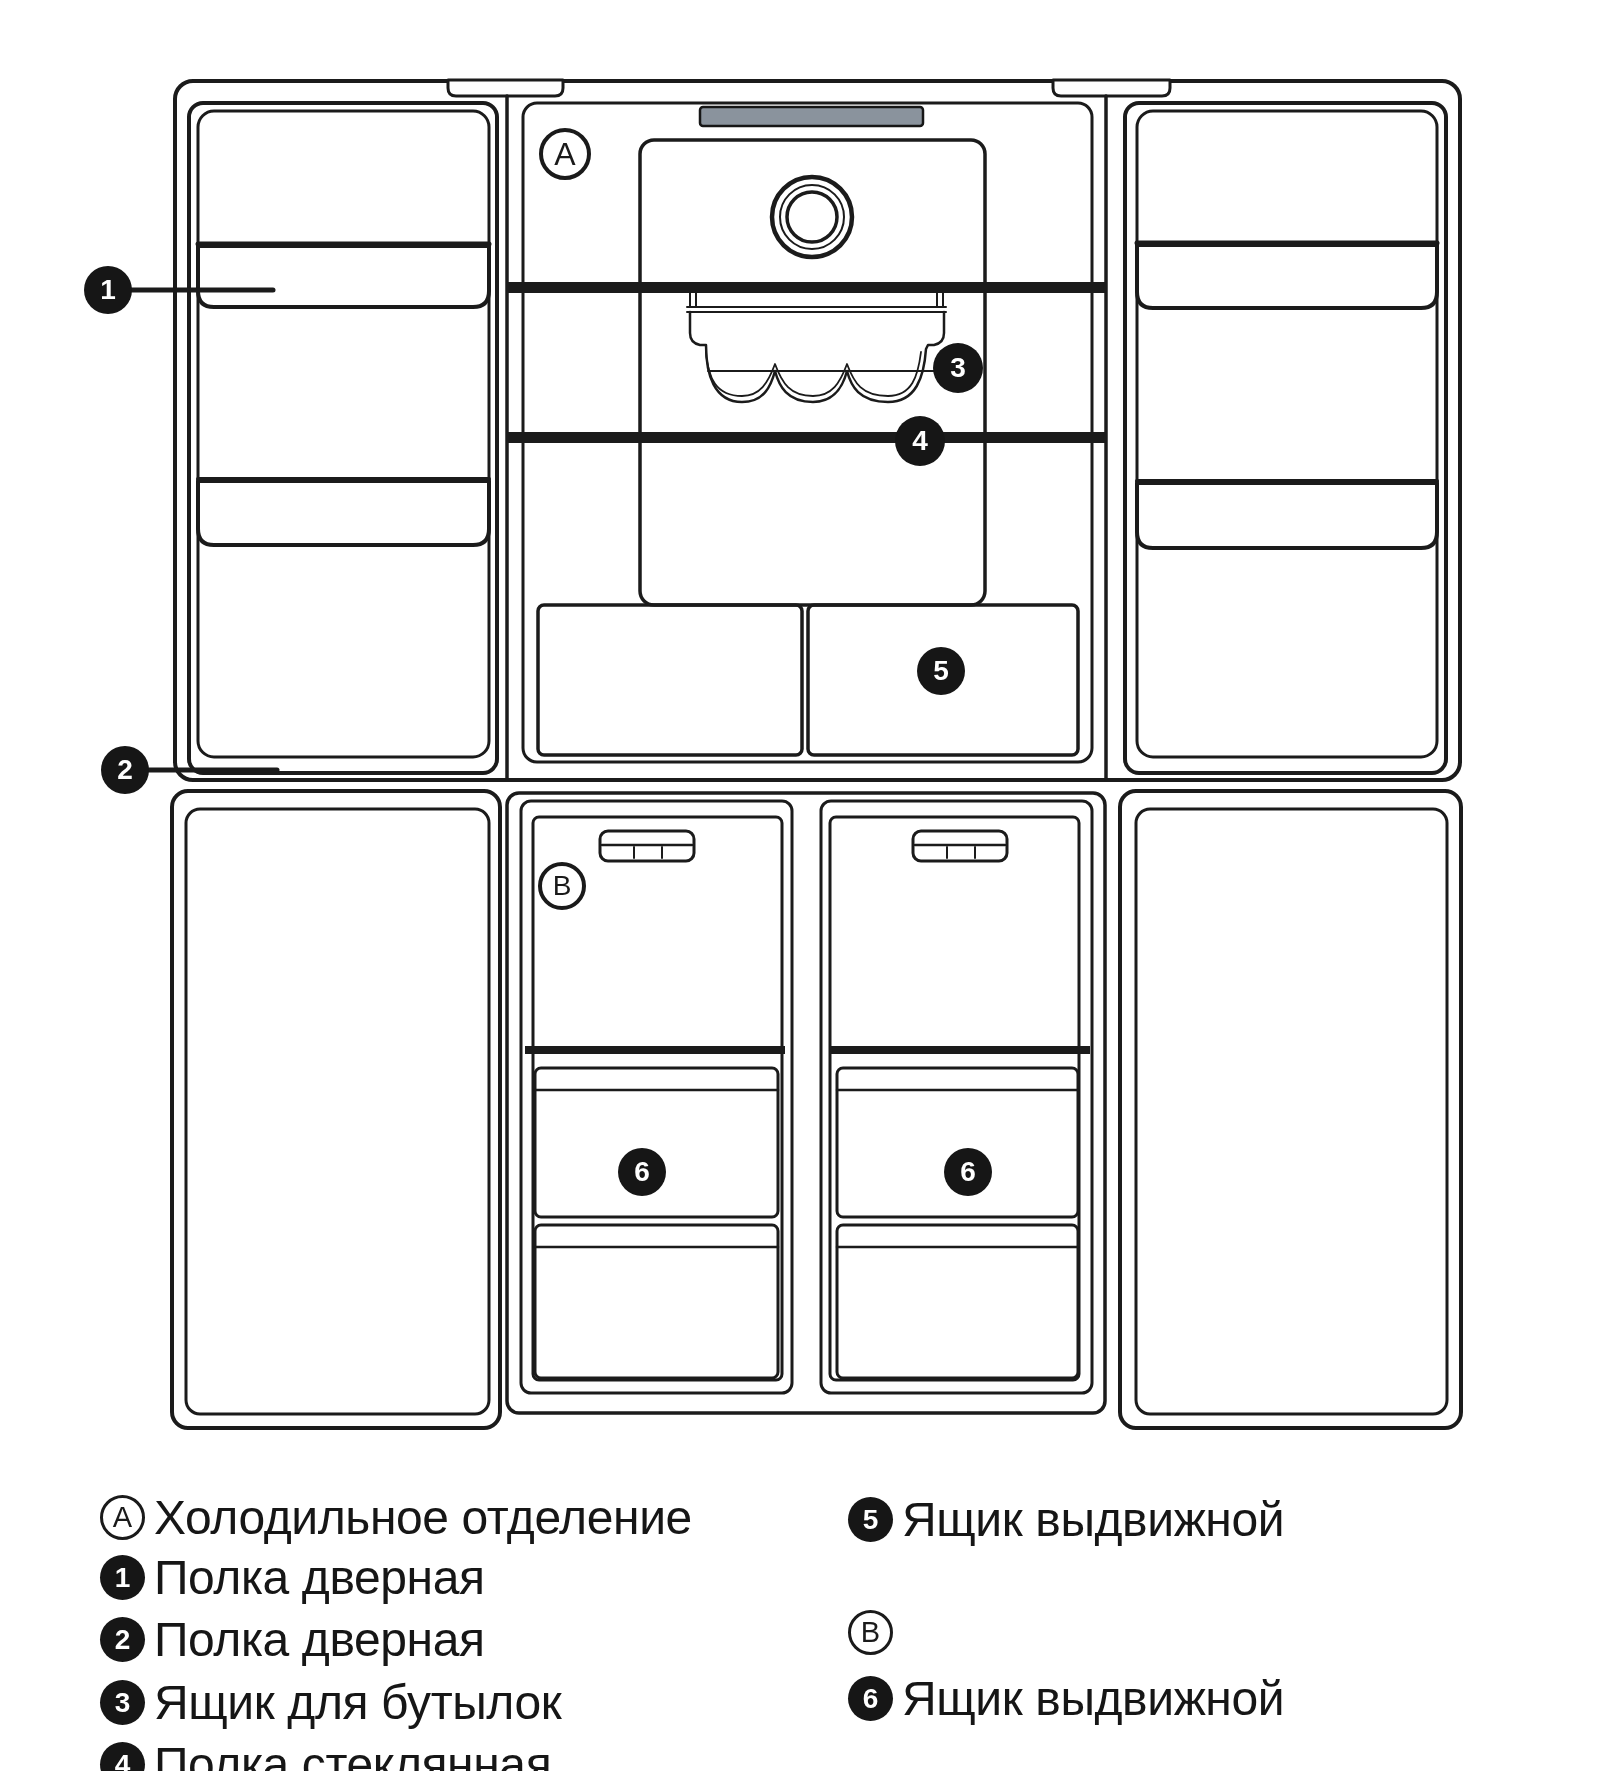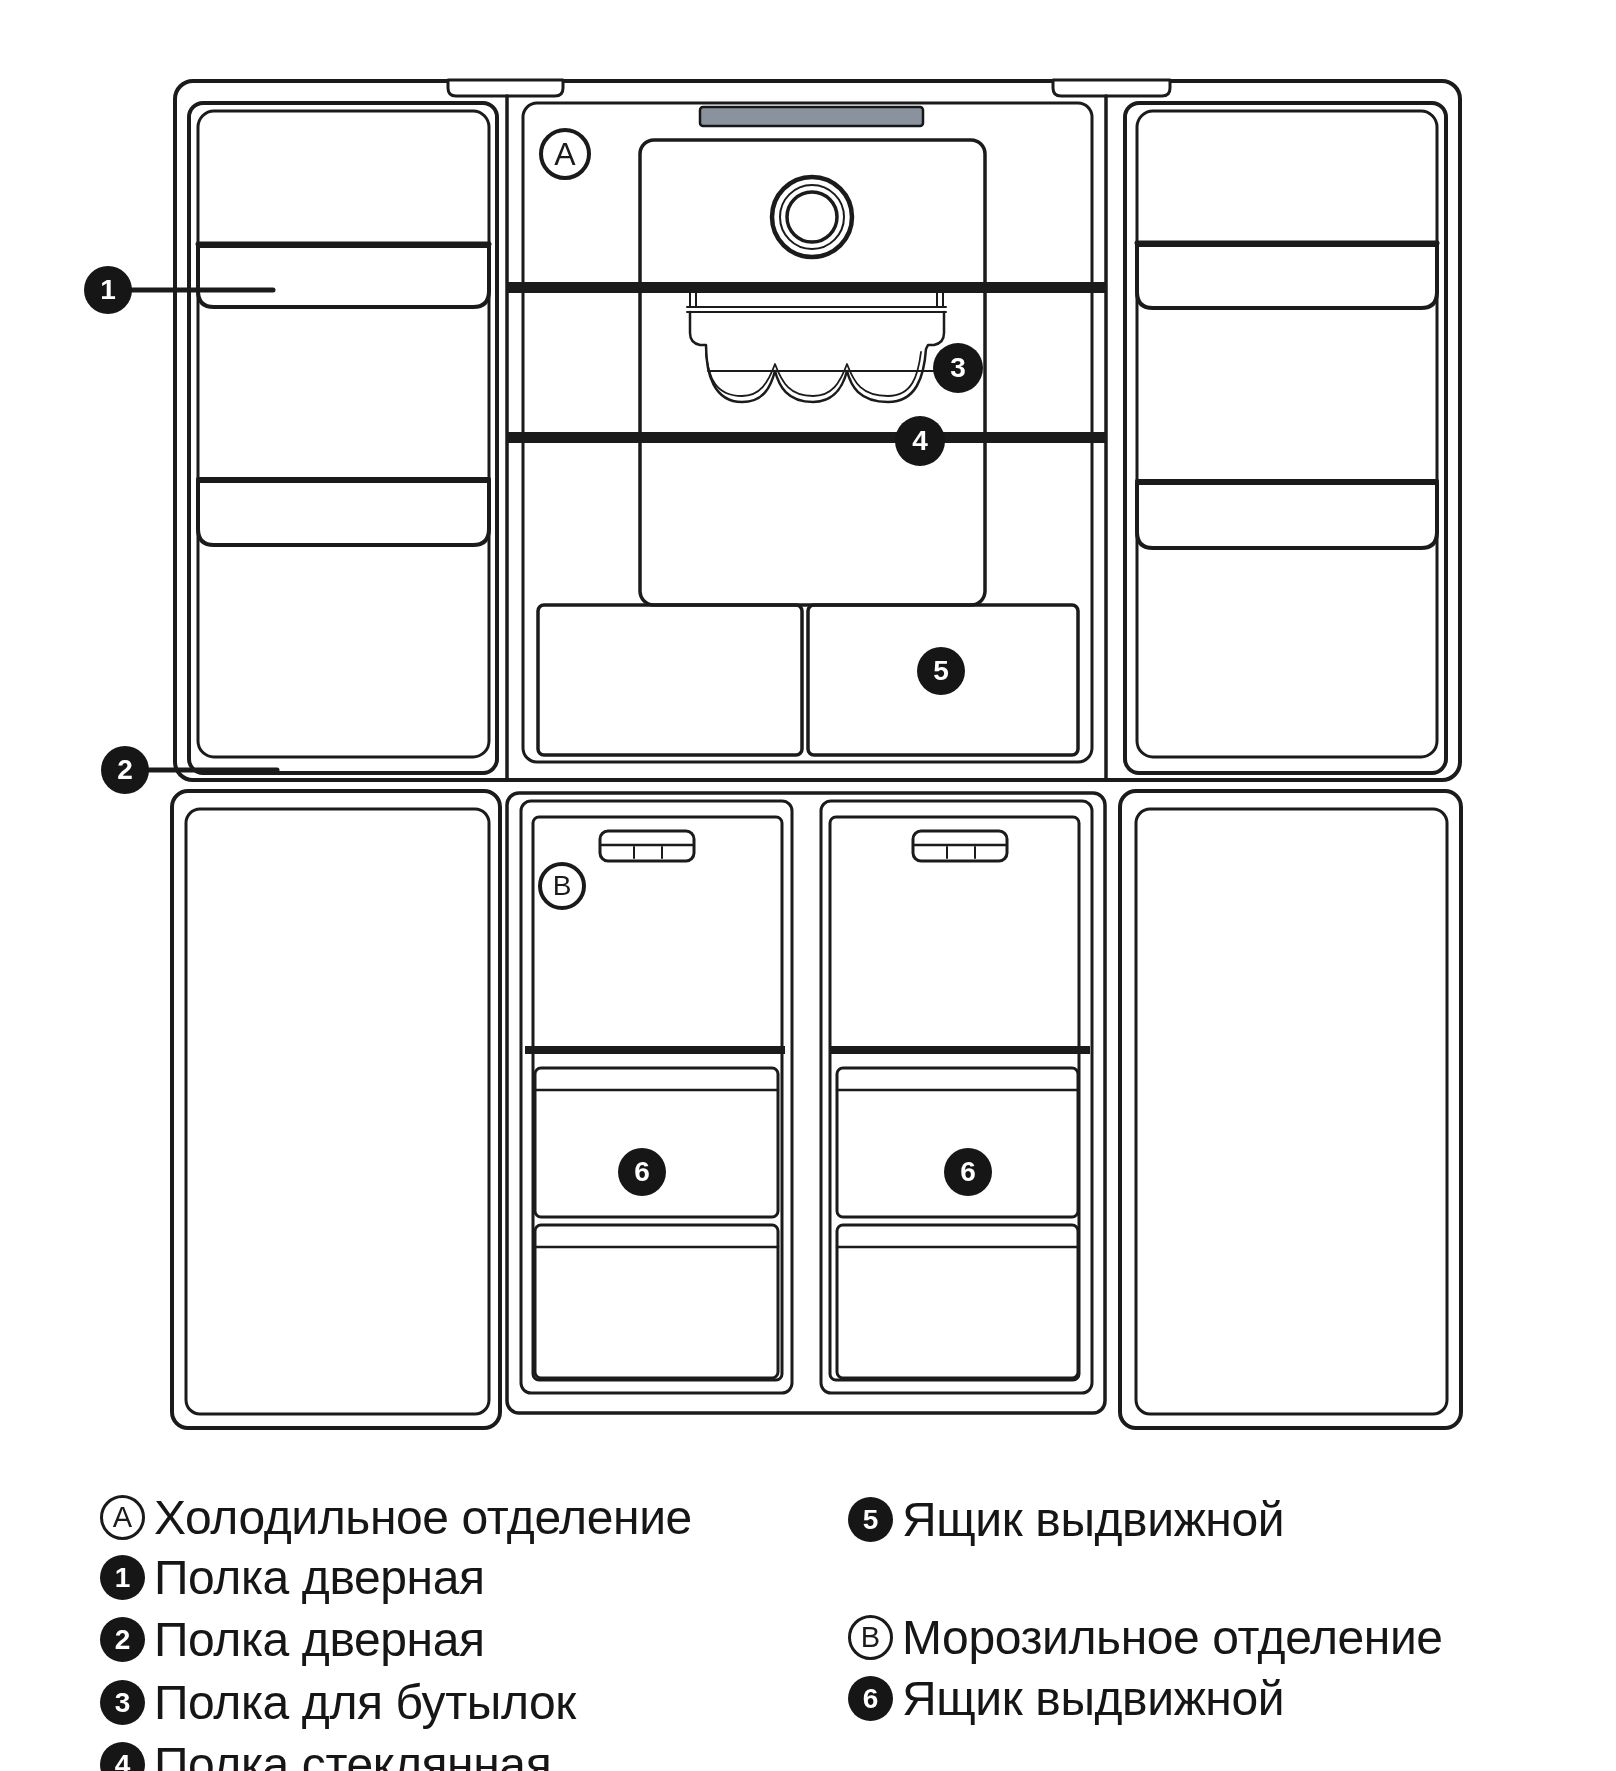--- a/index.html
+++ b/index.html
@@ -153,33 +153,32 @@
   <div class="legend-row" style="left:100px;top:1550px;">
     <span class="legend-badge">1</span>
     <span class="legend-label">Полка дверная</span>
   </div>
   <div class="legend-row" style="left:100px;top:1612px;">
     <span class="legend-badge">2</span>
     <span class="legend-label">Полка дверная</span>
   </div>
   <div class="legend-row" style="left:100px;top:1675px;">
     <span class="legend-badge">3</span>
-    <span class="legend-label">Полка для бутылок</span>
+    <span class="legend-label">Ящик для бутылок</span>
   </div>
   <div class="legend-row" style="left:100px;top:1737px;">
     <span class="legend-badge">4</span>
     <span class="legend-label">Полка стеклянная</span>
   </div>
 
   <div class="legend-row" style="left:848px;top:1492px;">
     <span class="legend-badge">5</span>
     <span class="legend-label">Ящик выдвижной</span>
   </div>
   <div class="legend-row" style="left:848px;top:1610px;">
     <span class="legend-badge outline">B</span>
-    <span class="legend-label">Морозильное отделение</span>
   </div>
   <div class="legend-row" style="left:848px;top:1671px;">
     <span class="legend-badge">6</span>
     <span class="legend-label">Ящик выдвижной</span>
   </div>
 
 </div>
 
 </body></html>

